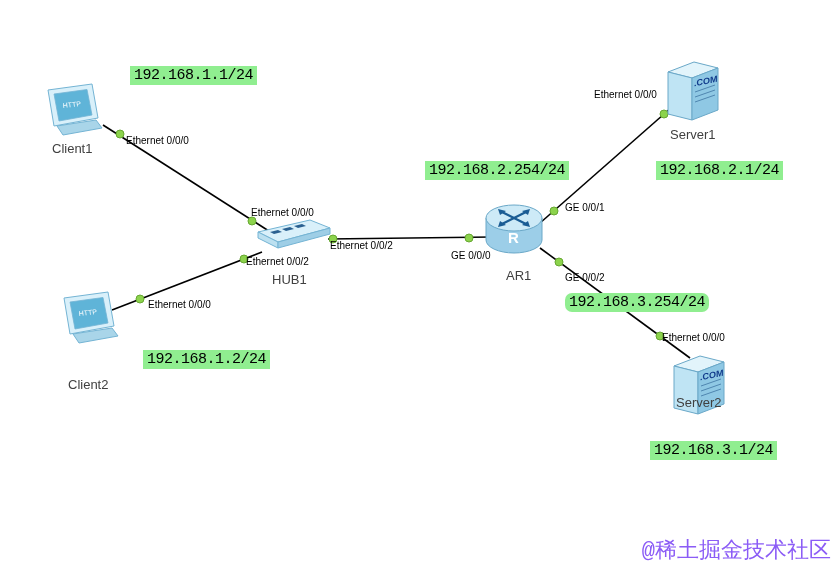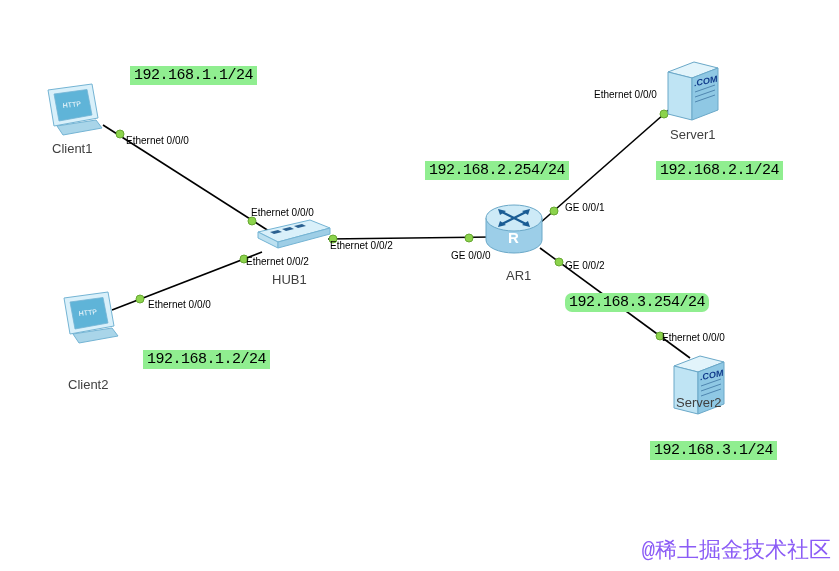--- a/index.html
+++ b/index.html
@@ -120,21 +120,21 @@
   </svg>
   <div class="node-label" style="left:676px;top:395px;">Server2</div>
 
   <div class="if-label" style="left:126px;top:135px;">Ethernet 0/0/0</div>
   <div class="if-label" style="left:251px;top:207px;">Ethernet 0/0/0</div>
   <div class="if-label" style="left:246px;top:256px;">Ethernet 0/0/2</div>
   <div class="if-label" style="left:330px;top:240px;">Ethernet 0/0/2</div>
   <div class="if-label" style="left:148px;top:299px;">Ethernet 0/0/0</div>
   <div class="if-label" style="left:451px;top:250px;">GE 0/0/0</div>
   <div class="if-label" style="left:565px;top:202px;">GE 0/0/1</div>
-  <div class="if-label" style="left:565px;top:260px;">GE 0/0/2</div>
+  <div class="if-label" style="left:565px;top:272px;">GE 0/0/2</div>
   <div class="if-label" style="left:594px;top:89px;">Ethernet 0/0/0</div>
   <div class="if-label" style="left:662px;top:332px;">Ethernet 0/0/0</div>
 
   <div class="ip-label" style="left:130px;top:66px;">192.168.1.1/24</div>
   <div class="ip-label" style="left:143px;top:350px;">192.168.1.2/24</div>
   <div class="ip-label" style="left:425px;top:161px;">192.168.2.254/24</div>
   <div class="ip-label" style="left:656px;top:161px;">192.168.2.1/24</div>
   <div class="ip-label" style="left:565px;top:293px;border-radius:7px;">192.168.3.254/24</div>
   <div class="ip-label" style="left:650px;top:441px;">192.168.3.1/24</div>
 

